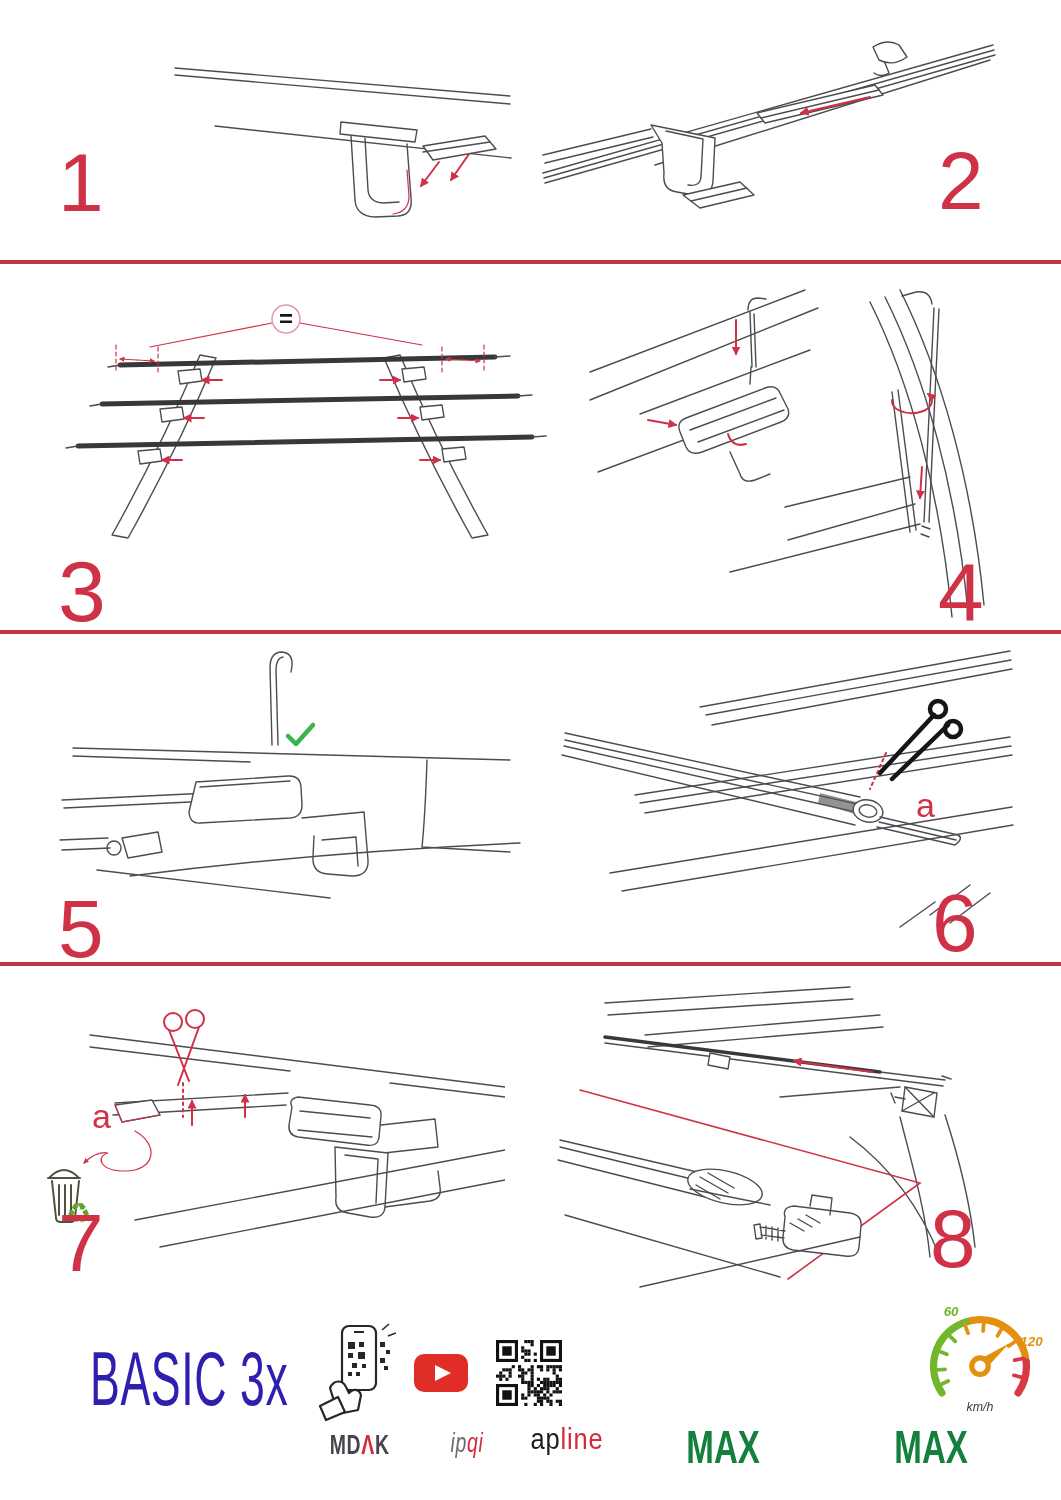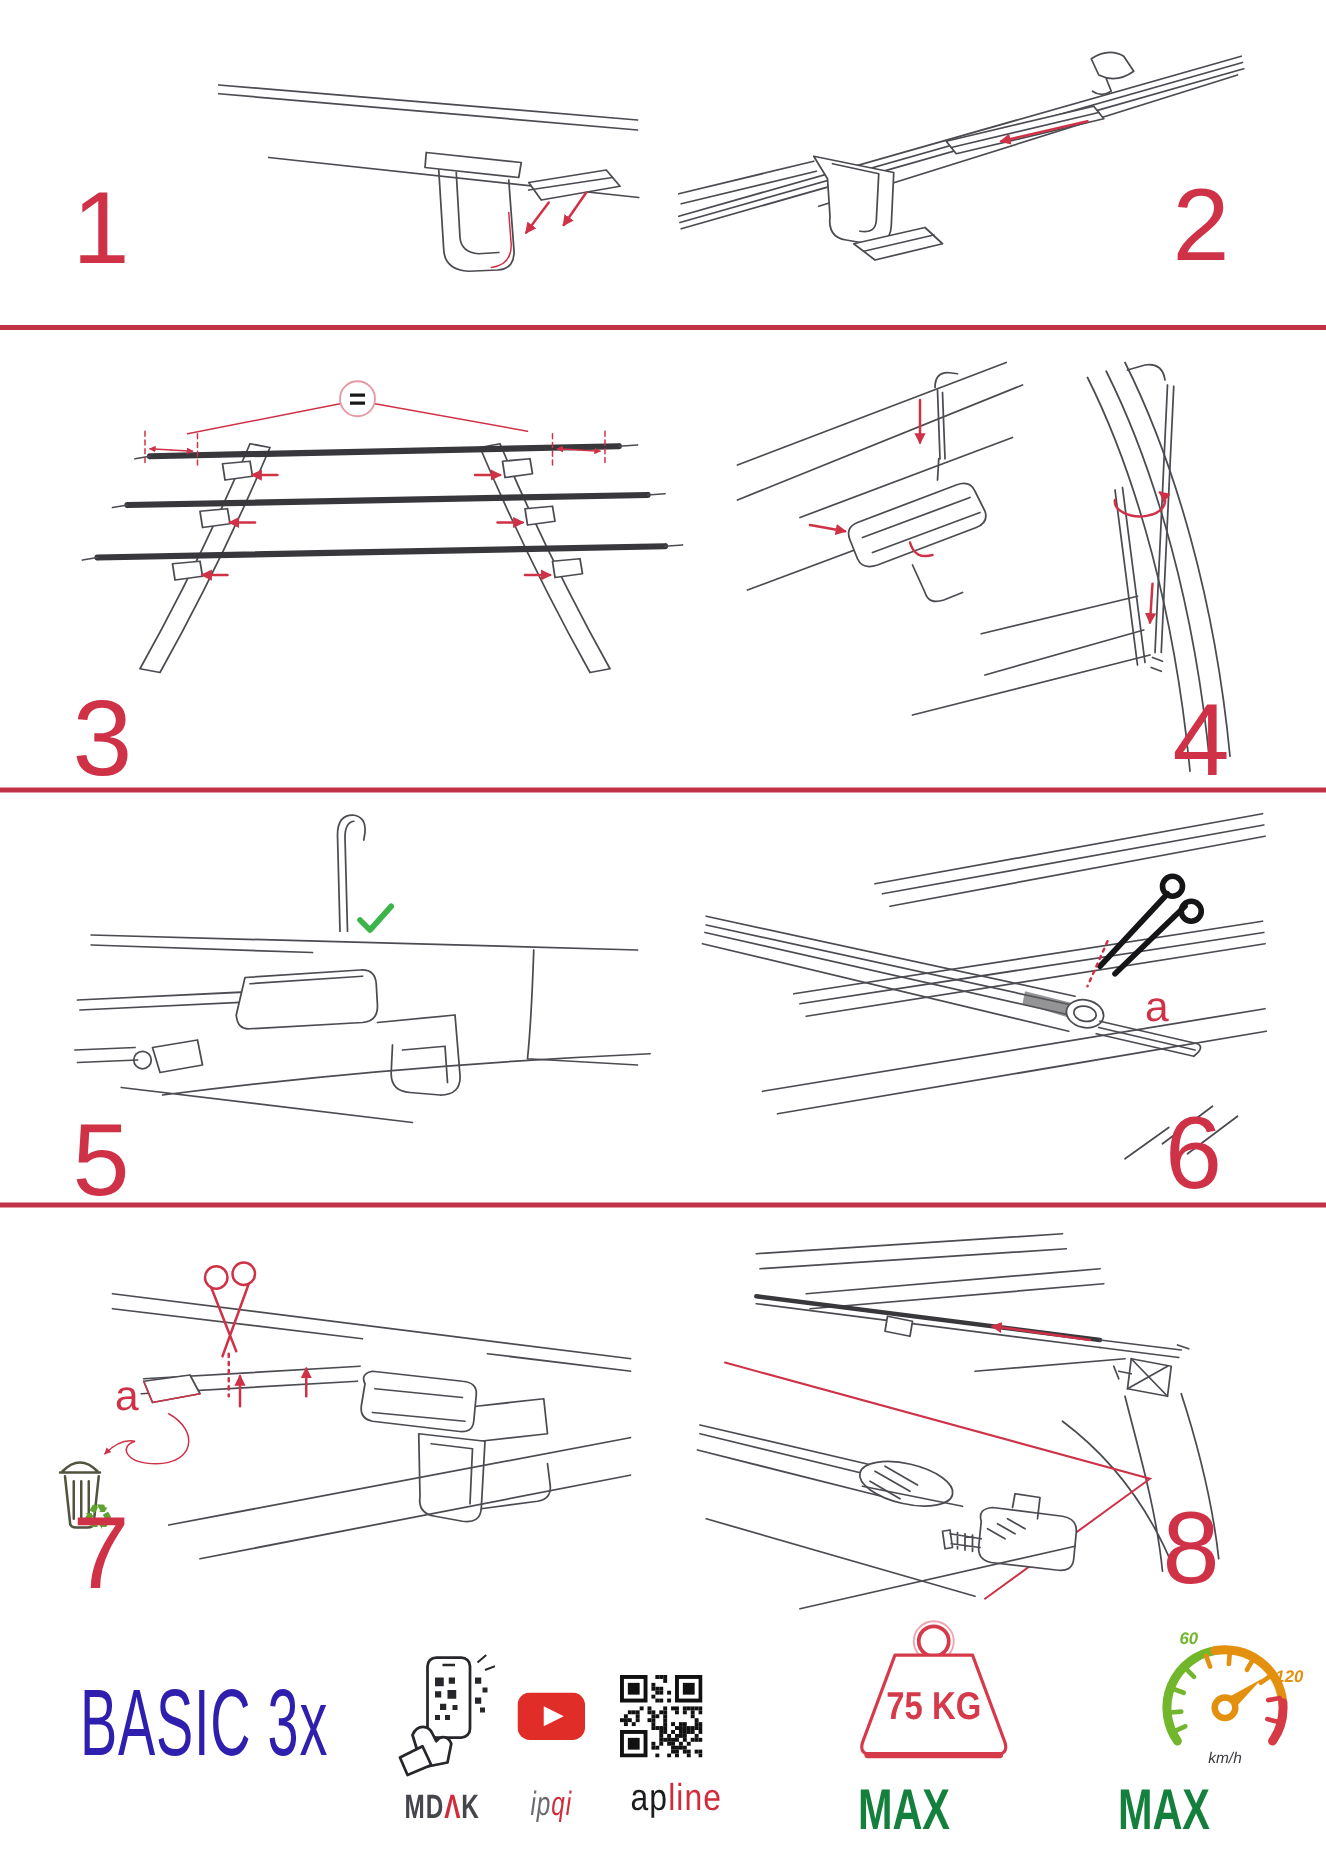--- a/index.html
+++ b/index.html
@@ -14,21 +14,21 @@
   svg .bar{fill:none;stroke:#38383c;stroke-width:5;stroke-linecap:round;}
   svg .red{fill:none;stroke:#cf3247;stroke-width:2;stroke-linecap:round;stroke-linejoin:round;}
   svg .redthin{fill:none;stroke:#cf3247;stroke-width:1.2;stroke-linecap:round;}
   svg .dash{stroke-dasharray:4 3;}
   svg .dots{stroke-dasharray:2.5 4;}
   svg .blk{fill:none;stroke:#151518;stroke-width:4.5;stroke-linecap:round;}
   svg .bin{fill:none;stroke:#52523f;stroke-width:2;stroke-linecap:round;stroke-linejoin:round;}
   svg .grn{fill:none;stroke:#3bb54a;stroke-width:4.5;stroke-linecap:round;stroke-linejoin:round;}
   .step-num{position:absolute;color:#cf3247;font-size:82px;line-height:1;font-weight:400;
             width:90px;}
-  .ftext{position:absolute;white-space:nowrap;}
+  .ftext{position:absolute;white-space:nowrap;margin-left:26px;}
   .condensed{display:inline-block;transform:scaleX(0.72);transform-origin:0 50%;}
   .condensedC{display:inline-block;transform:scaleX(0.72);transform-origin:50% 50%;}
   .brand-title{font-size:72px;font-weight:400;letter-spacing:1px;color:#2f1fae;}
   .brand-sub{font-size:37px;font-weight:700;}
   .logo-row{font-size:27px;font-weight:700;color:#45454c;letter-spacing:1px;}
   .max-label{position:absolute;text-align:left;font-size:46px;font-weight:700;color:#15803d;}
 </style>
 </head>
 <body>
 
@@ -256,21 +256,21 @@
         <rect x="68" y="20" width="5" height="5"></rect>
           <rect x="74" y="28" width="4" height="4"></rect>
         <rect x="68" y="36" width="5" height="5"></rect>
           <rect x="72" y="44" width="4" height="4"></rect>
       </g>
       <path d="M70,8 l7,-6 M76,14 l8,-3" stroke="#26262b" stroke-width="1.6" fill="none"></path>
       <path d="M18,66 C22,57 31,58 34,65 L37,71 C41,66 47,67 49,73 L46,88 L26,92 Z" fill="#fff" stroke="#26262b" stroke-width="2.2" stroke-linejoin="round"></path>
       <path d="M8,84 L26,75 L33,90 L14,98 Z" fill="#fff" stroke="#26262b" stroke-width="2.2" stroke-linejoin="round"></path>
     </svg>
   </div>
-  <div class="ftext logo-row" style="left:292px;top:1430px;width:104px;text-align:right;">
+  <div class="ftext logo-row" style="left:292px;top:1430px;width:104px;text-align:left;">
     <span class="condensedC"><span>MD</span><span style="color:#d22c3c">Λ</span><span>K</span></span>
   </div>
 
   <div class="illus" style="left:414px;top:1354px;width:54px;height:38px;">
     <svg viewBox="0 0 54 38">
       <rect x="0" y="0" width="54" height="38" rx="10" fill="#e12d27"></rect>
       <polygon points="21,11 37,19 21,27" fill="#ffffff"></polygon>
     </svg>
   </div>
   <div class="ftext logo-row" style="left:410px;top:1428px;width:62px;text-align:center;font-weight:400;font-style:italic;">
@@ -403,29 +403,20 @@
         <rect x="48" y="6" width="9" height="9" fill="#111"></rect>
         <rect x="0" y="42" width="21" height="21" fill="#111"></rect>
         <rect x="3" y="45" width="15" height="15" fill="#fff"></rect>
         <rect x="6" y="48" width="9" height="9" fill="#111"></rect>
       </svg>
   </div>
   <div class="ftext logo-row" style="left:488px;top:1422px;width:96px;text-align:right;font-size:30px;font-weight:400;">
     <span class="condensedC" style="transform:scaleX(0.85)"><span style="color:#1c1c1f">ap</span><span style="color:#d22c3c">line</span></span>
   </div>
 
-  <div class="illus" style="left:672px;top:1292px;width:150px;height:126px;">
-    <svg viewBox="0 0 150 126">
-      <circle cx="75" cy="21" r="16" fill="none" stroke="#eba7b0" stroke-width="1.5"></circle>
-      <circle cx="75" cy="21" r="12" fill="none" stroke="#d63a4a" stroke-width="3"></circle>
-      <path d="M44,32 L106,32 L132,102 Q135,112 123,112 L27,112 Q15,112 18,102 Z" fill="#ffffff" stroke="#d63a4a" stroke-width="2.6" stroke-linejoin="round"></path>
-      <path d="M22,112 L128,112" stroke="#d63a4a" stroke-width="5" stroke-linecap="round" fill="none"></path>
-      <text x="75" y="83" text-anchor="middle" font-size="31" font-weight="bold" fill="#d63a4a" textLength="76" lengthAdjust="spacingAndGlyphs">75 KG</text>
-    </svg>
-  </div>
   <div class="max-label" style="left:672px;top:1420px;width:150px;">
     <span class="condensedC">MAX</span>
   </div>
 
   <div class="illus" style="left:916px;top:1302px;width:128px;height:116px;font-style:italic;">
     <svg viewBox="0 0 124 112">
       <path d="M25.1,87.8 A45,45 0 0 1 54.2,17.7" fill="none" stroke="#72b62c" stroke-width="7" stroke-linecap="round"></path>
       <path d="M54.2,17.7 A45,45 0 0 1 106.8,58.1" fill="none" stroke="#e4900f" stroke-width="7" stroke-linecap="round"></path>
       <path d="M106.8,58.1 A45,45 0 0 1 98.9,87.8" fill="none" stroke="#d63a44" stroke-width="7" stroke-linecap="round"></path>
       <g stroke-width="3.6" stroke-linecap="round">

